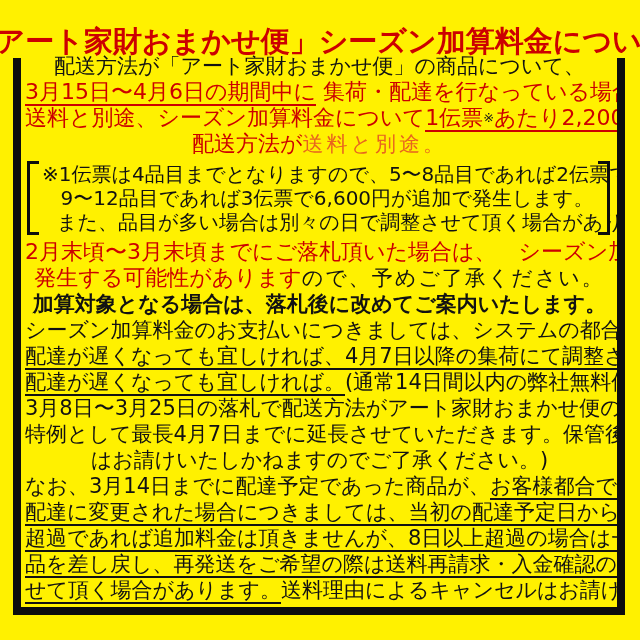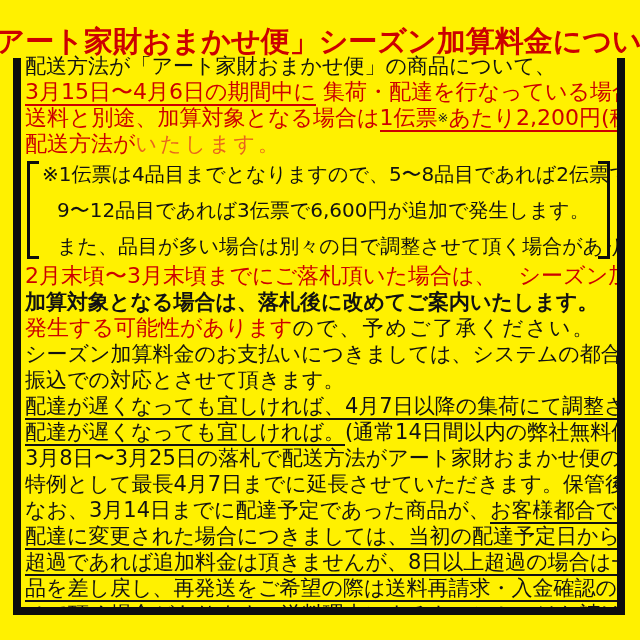--- a/index.html
+++ b/index.html
@@ -40,20 +40,21 @@
     position: absolute;
     left: 0; top: 0; right: 0; bottom: 0;
     padding: 12px 3px 0 4px;
     overflow: hidden;
   }
   .ln {
     white-space: nowrap;
     font-size: 21px;
     line-height: 26px;
     color: #121212;
+    text-align: center;
   }
   .rb {
     color: #CC0000;
     font-weight: normal;
     font-size: 22px;
   }
   .bb {
     font-weight: bold;
   }
   .or {
@@ -94,57 +95,56 @@
   .note::after {
     content: "";
     position: absolute;
     right: 4px; top: 1px; bottom: 1px;
     width: 9px;
     border: 3px solid #0d0d0d;
     border-left: none;
   }
   .ind {
     padding-left: 15px;
-    margin-top: 12px;
   }
 </style>
 </head>
 <body>
 
 <div class="frame">
   <div class="page-title">「アート家財おまかせ便」シーズン加算料金について</div>
   <div class="content">
 
     <div class="ln"><span>配送方法が「アート家財おまかせ便」の商品について、</span></div>
 
     <div class="ln"><span class="rb u">3月15日〜4月6日の期間中に</span><span class="rb"> 集荷・配達を行なっている場合、</span></div>
 
-    <div class="ln"><span class="rb">送料と別途、加算対象となる場合は</span><span class="rb u"><span>1伝票</span><span class="mark">※</span><span>あたり2,200円(税込)</span></span></div>
+    <div class="ln"><span class="rb">送料と別途、シーズン加算料金について</span><span class="rb u"><span>1伝票</span><span class="mark">※</span><span>あたり2,200円(税込)</span></span></div>
 
-    <div class="ln"><span class="rb">配送方法が</span><span class="or">いたします。</span></div>
+    <div class="ln"><span class="rb">配送方法が</span><span class="or">送料と別途。</span></div>
 
     <div class="note">
       <div class="ln"><span>※1伝票は4品目までとなりますので、5〜8品目であれば2伝票で4,400円、</span></div>
       <div class="ln ind"><span>9〜12品目であれば3伝票で6,600円が追加で発生します。</span></div>
       <div class="ln ind"><span>また、品目が多い場合は別々の日で調整させて頂く場合があります。</span></div>
     </div>
 
     <div class="ln"><span class="rb">2月末頃〜3月末頃までにご落札頂いた場合は、　シーズン加算料金が</span></div>
 
+    <div class="ln"><span class="rb">発生する可能性があります</span><span class="sp">ので、予めご了承ください。</span></div>
+
     <div class="ln bb"><span>加算対象となる場合は、落札後に改めてご案内いたします。</span></div>
 
-    <div class="ln"><span class="rb">発生する可能性があります</span><span class="sp">ので、予めご了承ください。</span></div>
-
     <div class="ln"><span>シーズン加算料金のお支払いにつきましては、システムの都合上 別途 銀行</span></div>
-    <div class="ln"><span>振込での対応とさせて頂きます。</span></div>
 
     <div class="ln"><span class="u">配達が遅くなっても宜しければ、4月7日以降の集荷にて調整させて頂きます</span></div>
     <div class="ln"><span class="u">配達が遅くなっても宜しければ。</span><span>(通常14日間以内の弊社無料保管期間を</span></div>
     <div class="ln"><span>3月8日〜3月25日の落札で配送方法がアート家財おまかせ便の商品に限り</span></div>
     <div class="ln"><span>特例として最長4月7日までに延長させていただきます。保管後のキャンセル</span></div>
+    <div class="ln"><span>はお請けいたしかねますのでご了承ください。)</span></div>
 
     <div class="ln"><span>なお、3月14日までに配達予定であった商品が、</span><span class="u">お客様都合で上記期間中の</span></div>
     <div class="ln"><span class="u">配達に変更された場合につきましては、当初の配達予定日から7日間までの</span></div>
     <div class="ln"><span class="u">超過であれば追加料金は頂きませんが、8日以上超過の場合は一旦弊社に商</span></div>
     <div class="ln"><span class="u">品を差し戻し、再発送をご希望の際は送料再請求・入金確認の上で再発送さ</span></div>
     <div class="ln"><span class="u">せて頂く場合があります。</span><span>送料理由によるキャンセルはお請けいたしかねま</span></div>
 
   </div>
 </div>
 

